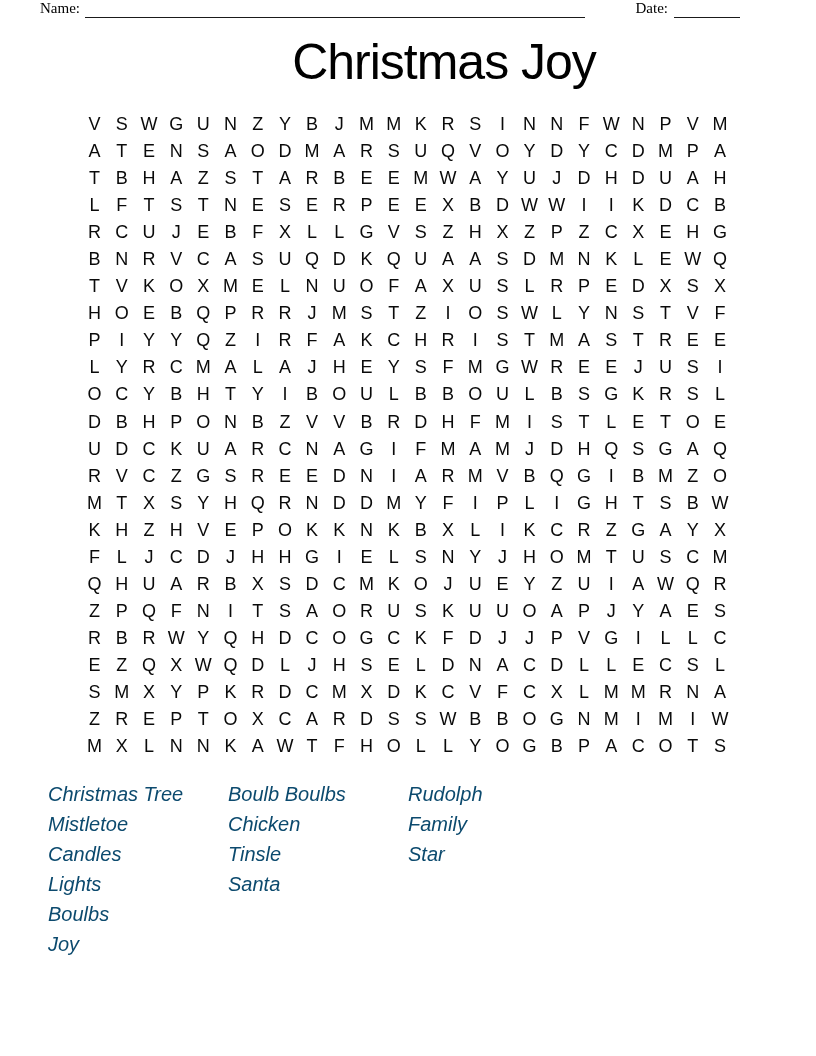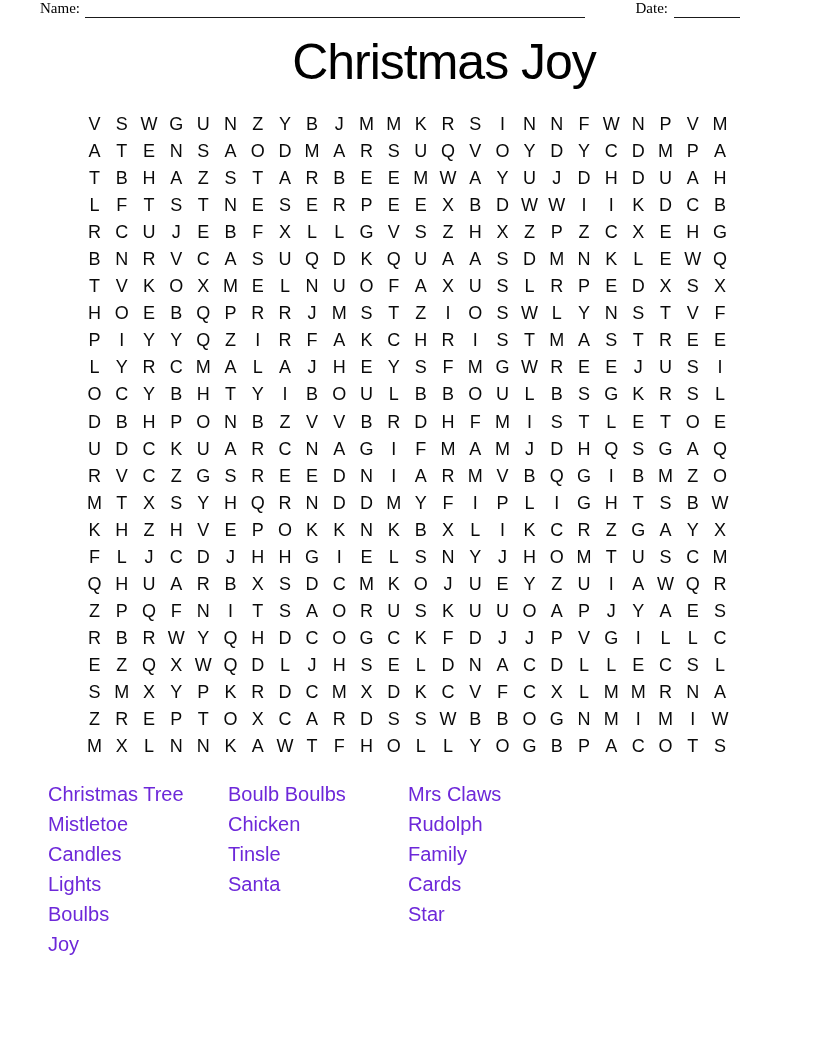--- a/index.html
+++ b/index.html
@@ -57,22 +57,23 @@
   .word-list {
     position: absolute;
     left: 48px; top: 779px;
     display: flex;
   }
   .word-col { width: 180px; }
   .word-item {
     font-size: 20px;
     line-height: 30px;
     font-weight: 500;
-    color: #6d28d9;
+    color: #0c4a6e;
     white-space: nowrap;
+    font-style: italic;
   }
 </style>
 </head>
 <body>
 
 <div class="header">
   <span class="label">Name:</span>
   <span class="blank-line name-blank"></span>
   <span class="label date-label">Date:</span>
   <span class="blank-line date-blank"></span>
@@ -668,19 +669,17 @@
       <div class="word-item">Boulbs</div>
       <div class="word-item">Joy</div>
     </div>
     <div class="word-col">
       <div class="word-item">Boulb Boulbs</div>
       <div class="word-item">Chicken</div>
       <div class="word-item">Tinsle</div>
       <div class="word-item">Santa</div>
     </div>
     <div class="word-col">
-      <div class="word-item">Mrs Claws</div>
       <div class="word-item">Rudolph</div>
       <div class="word-item">Family</div>
-      <div class="word-item">Cards</div>
       <div class="word-item">Star</div>
     </div>
   </div>
 
 </body></html>

